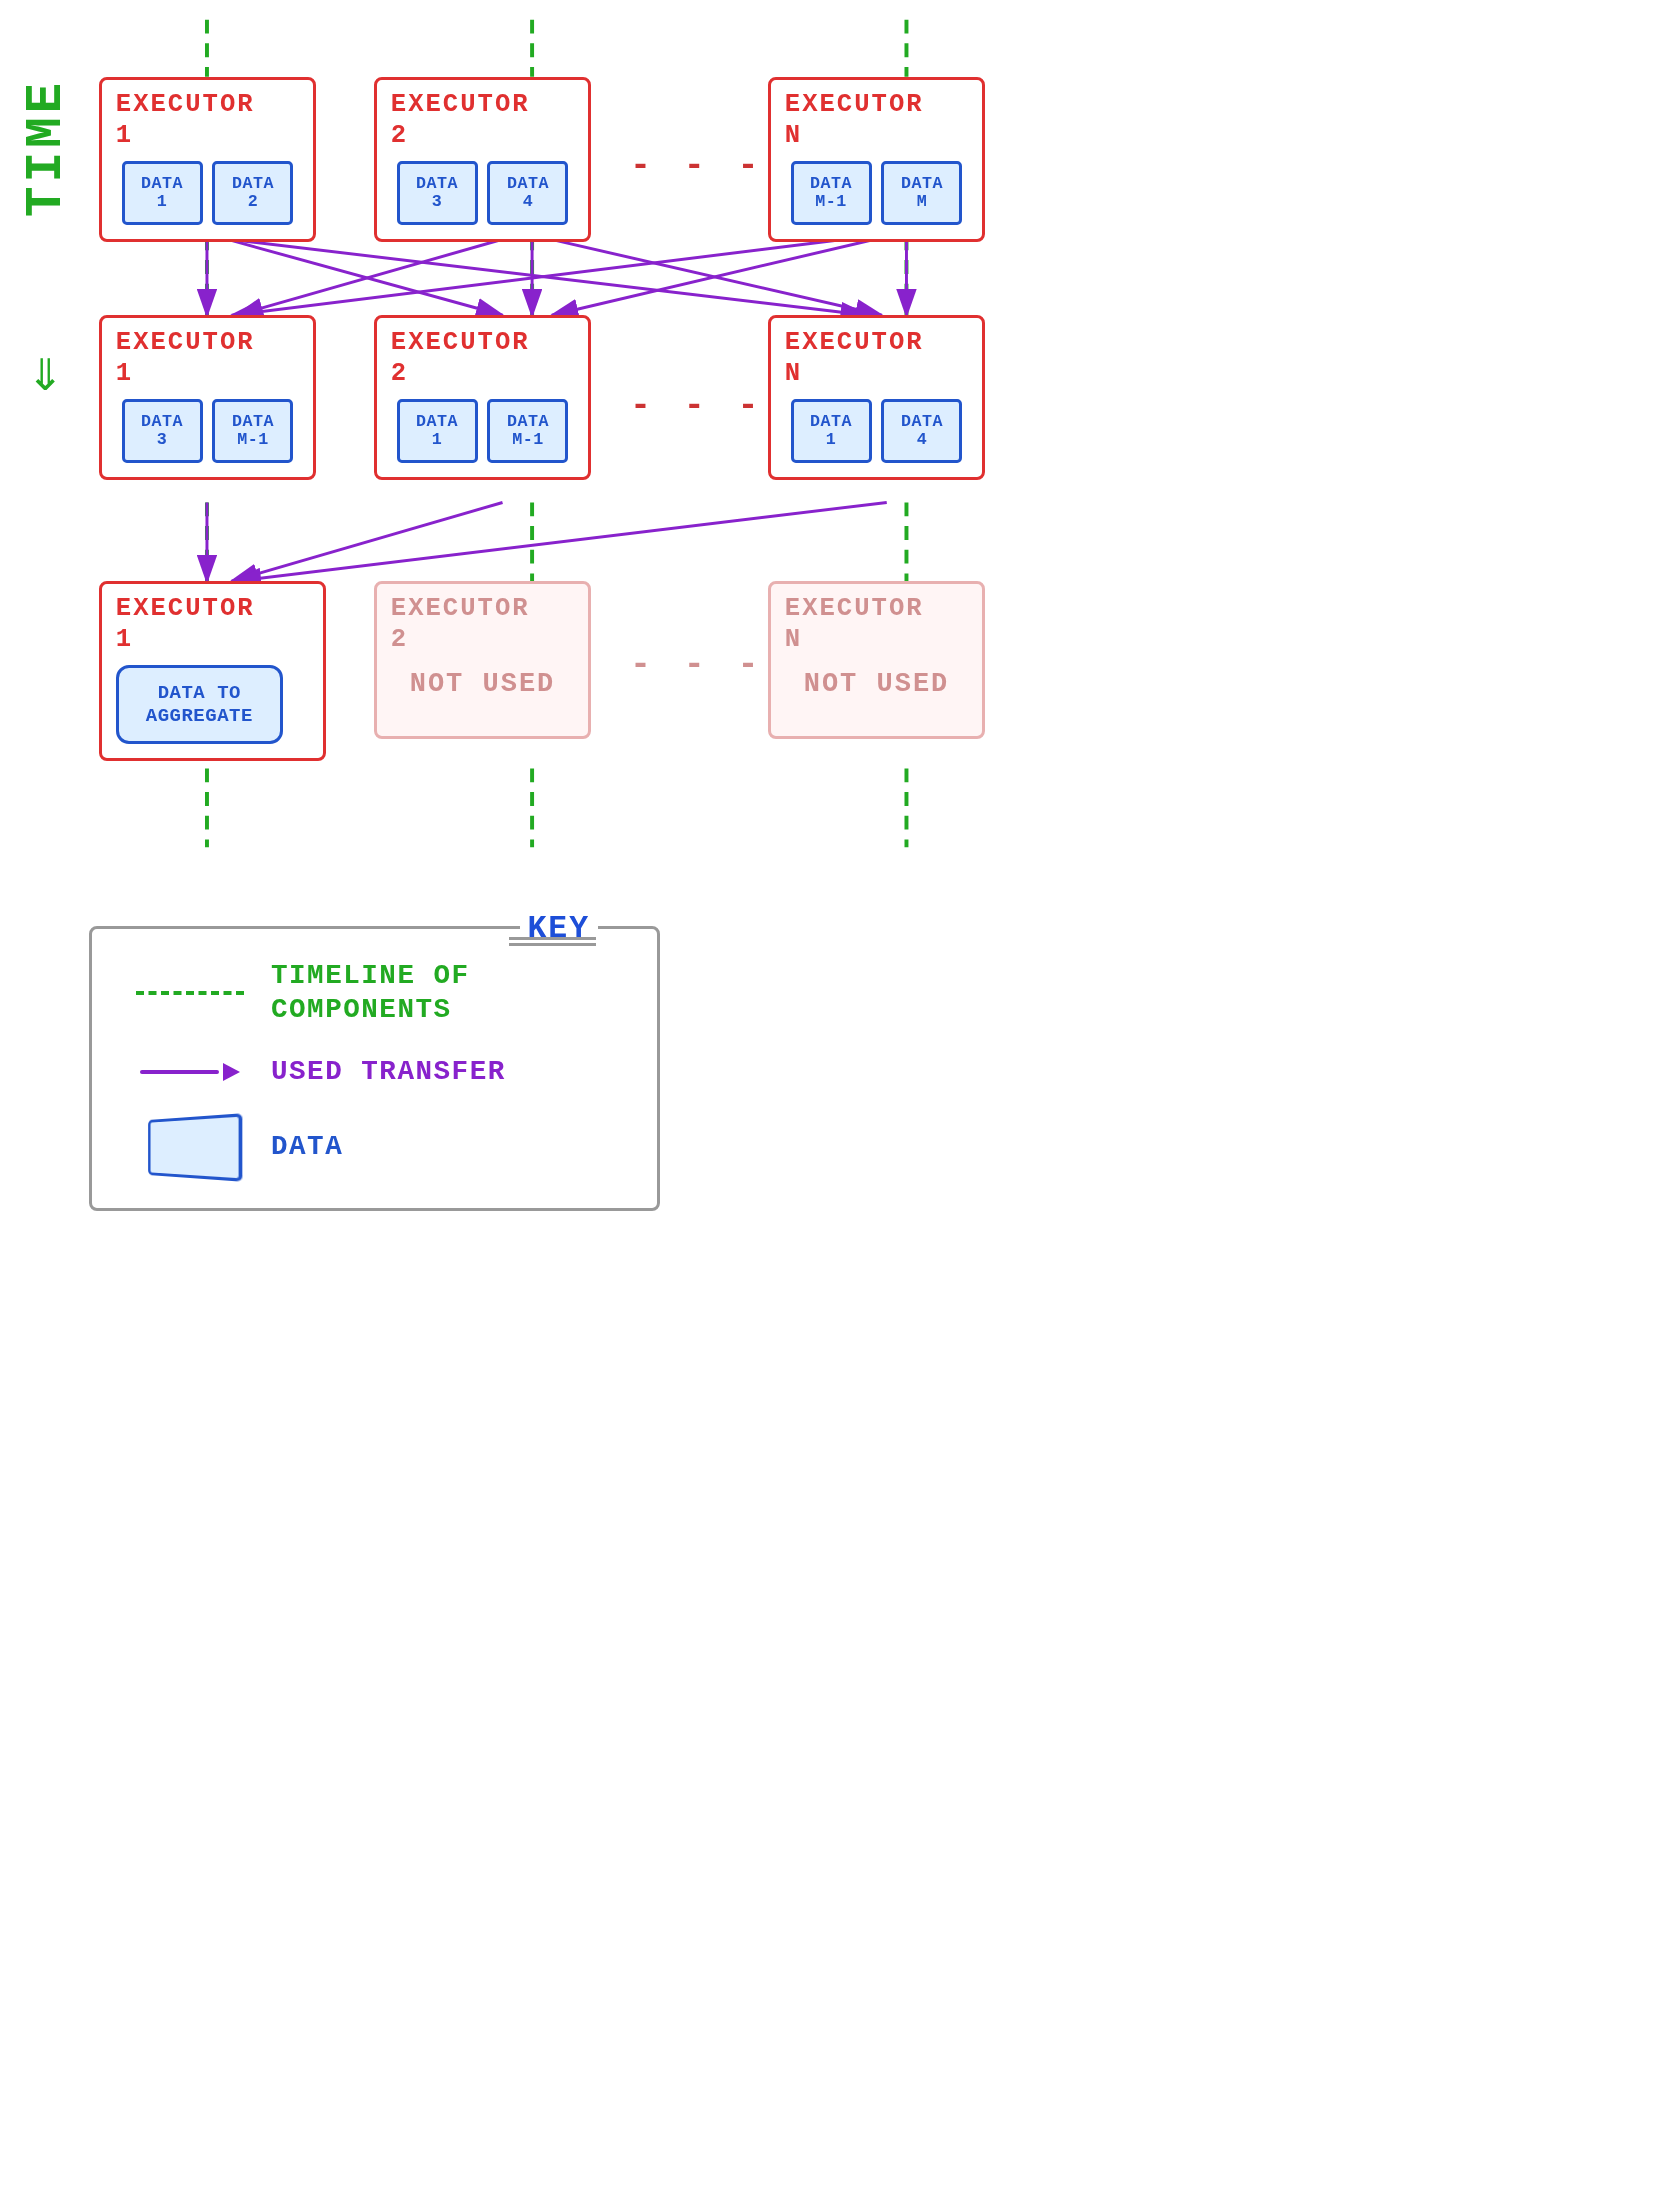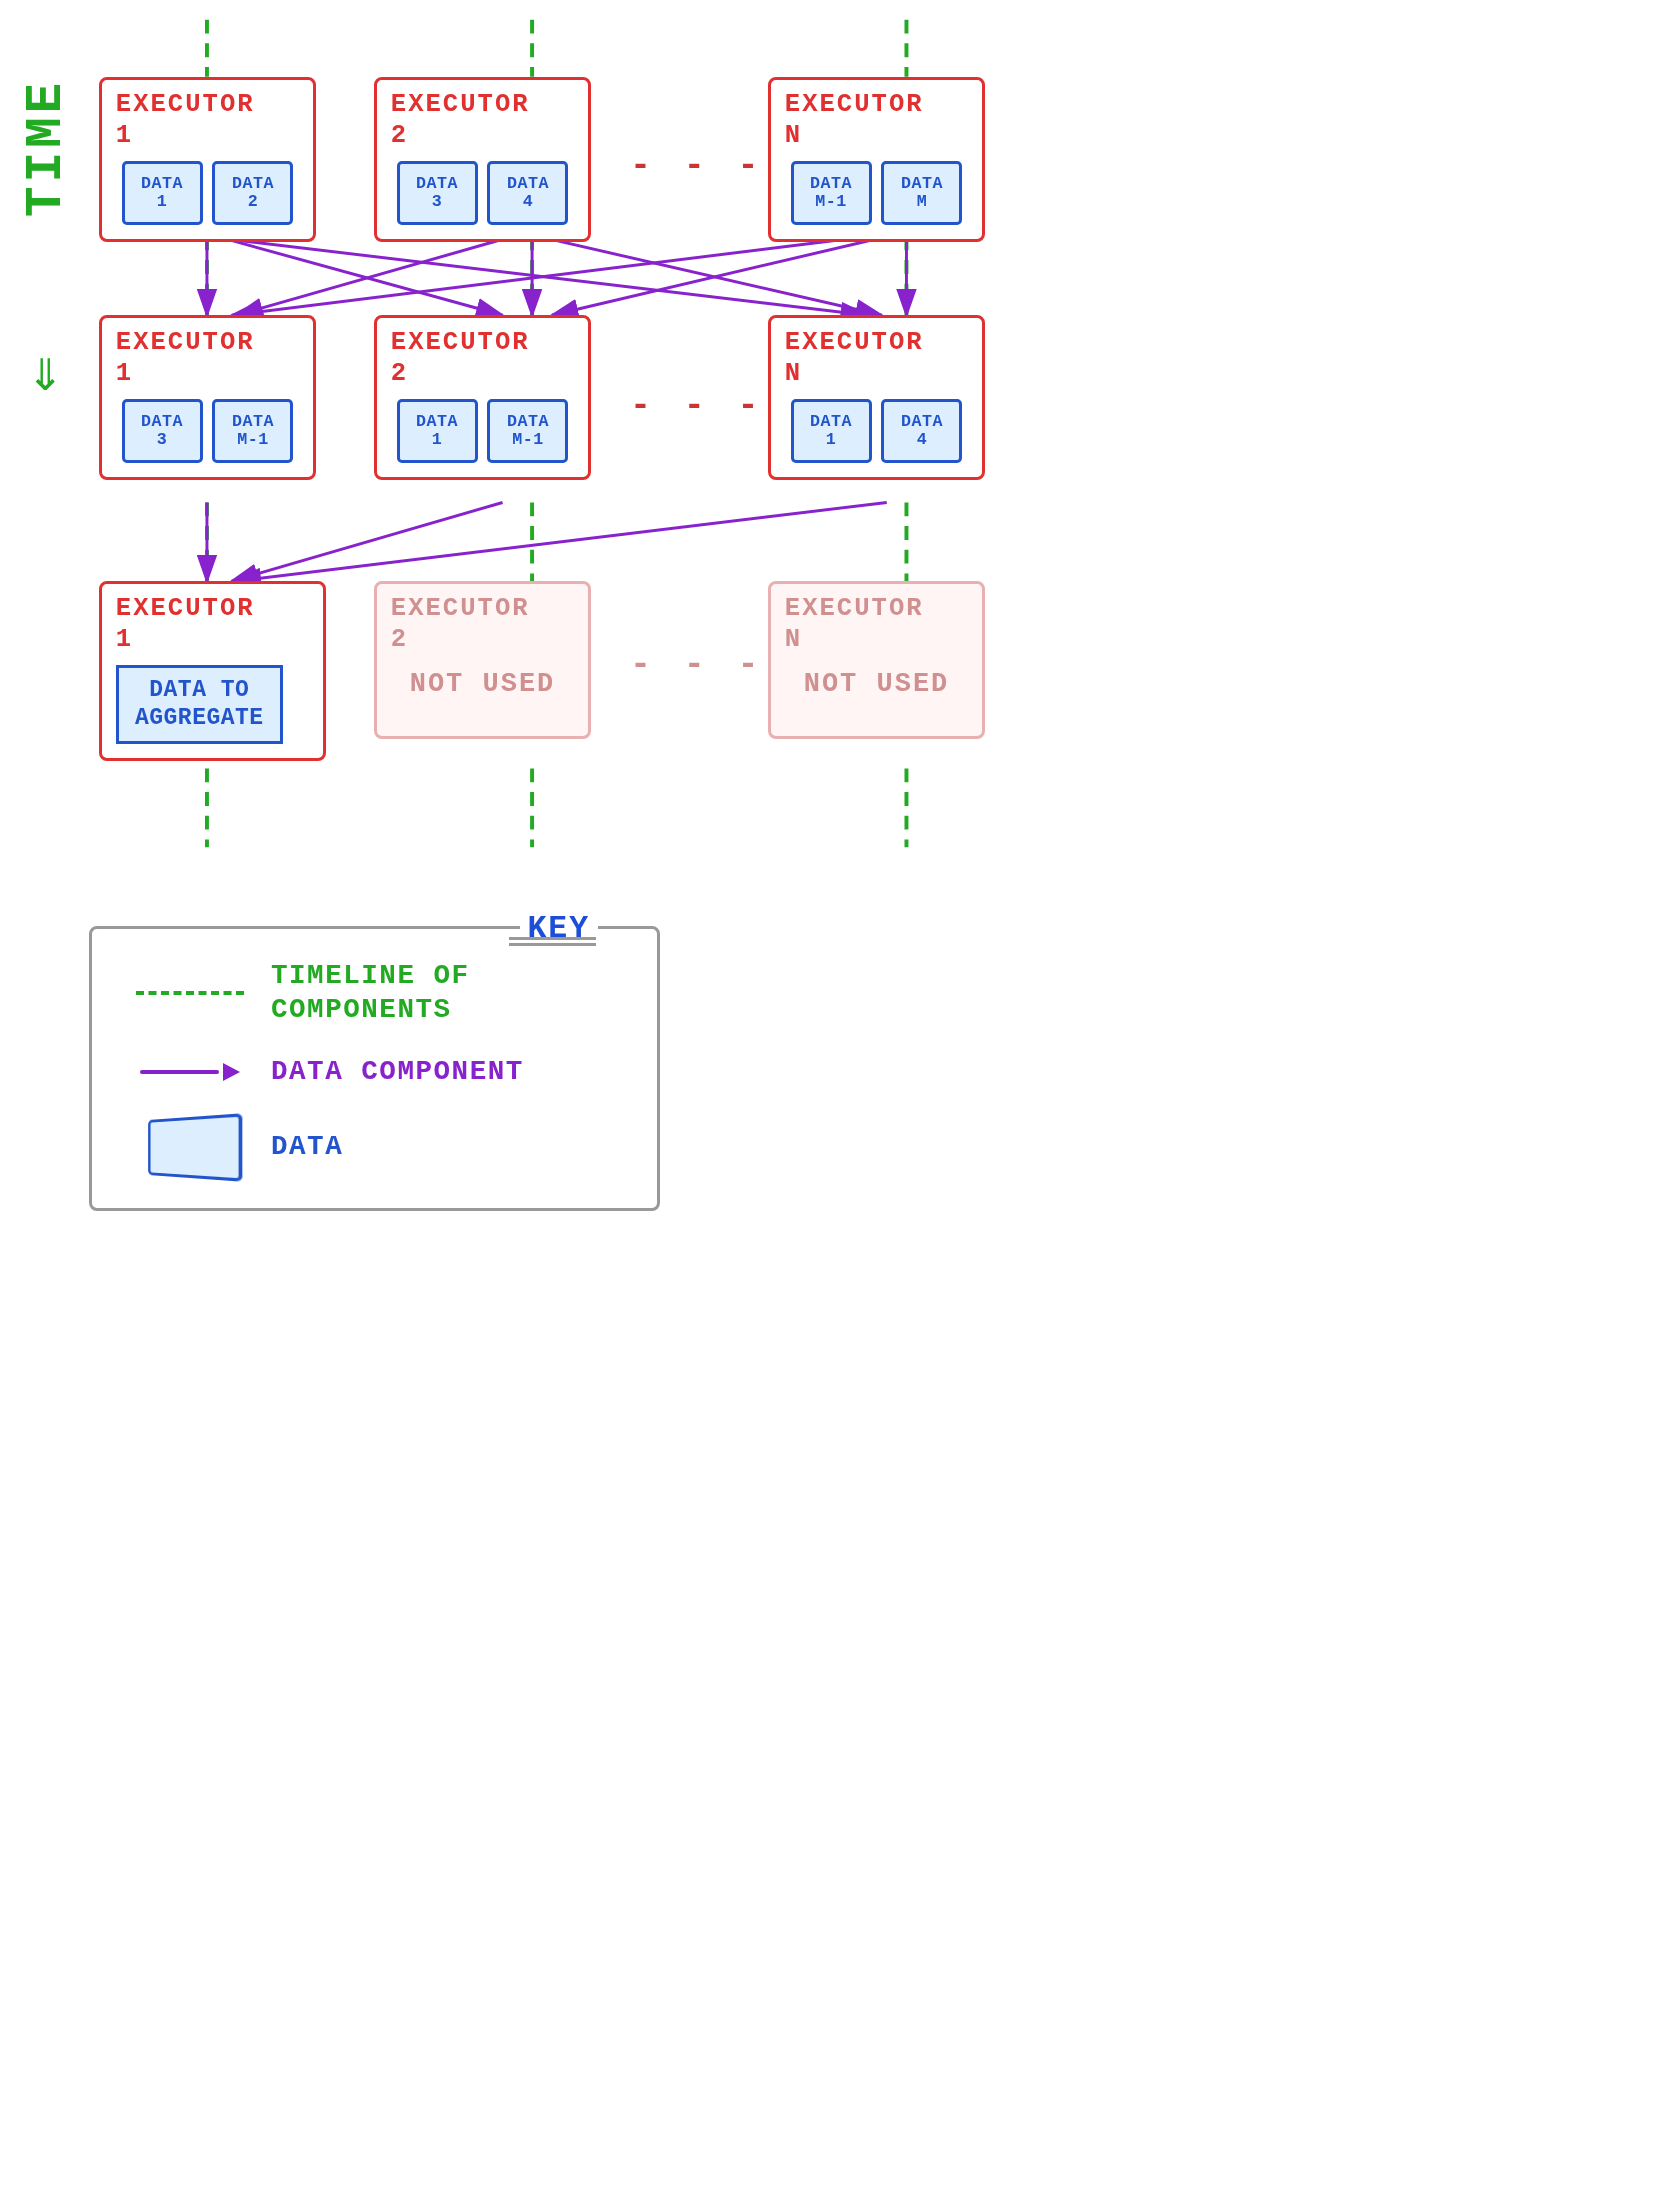--- a/index.html
+++ b/index.html
@@ -241,28 +241,28 @@
       height: 61px;
       border: 3px solid #2255cc;
       border-radius: 4.9px;
       background: #ddeeff;
       transform: perspective(59px) rotateY(-8deg);
     }
 
     
     .data-block-large {
       border: 3px solid #2255cc;
-      border-radius: 0;
+      border-radius: 13px;
       background: #ddeeff;
       width: 167px;
       height: 79px;
       display: flex;
       align-items: center;
       justify-content: center;
-      font-size: 23px;
+      font-size: 19px;
       font-weight: 900;
       color: #2255cc;
       font-family: 'Courier New', monospace;
       text-align: center;
       line-height: 1.2;
       letter-spacing: 0.5px;
       margin-top: 9.9px;
     }
   </style>
 </head>
@@ -408,21 +408,21 @@
       <div class="key-desc green">TIMELINE OF<br>COMPONENTS</div>
     </div>
 
     <div class="key-row">
       <div class="key-symbol">
         <div class="key-purple-arrow">
           <div class="key-purple-line"></div>
           <div class="key-purple-arrowhead"></div>
         </div>
       </div>
-      <div class="key-desc purple">DATA COMPONENT</div>
+      <div class="key-desc purple">USED TRANSFER</div>
     </div>
 
 
     <div class="key-row">
       <div class="key-symbol">
         <div class="key-blue-box"></div>
       </div>
       <div class="key-desc blue">DATA</div>
     </div>
   </div>

